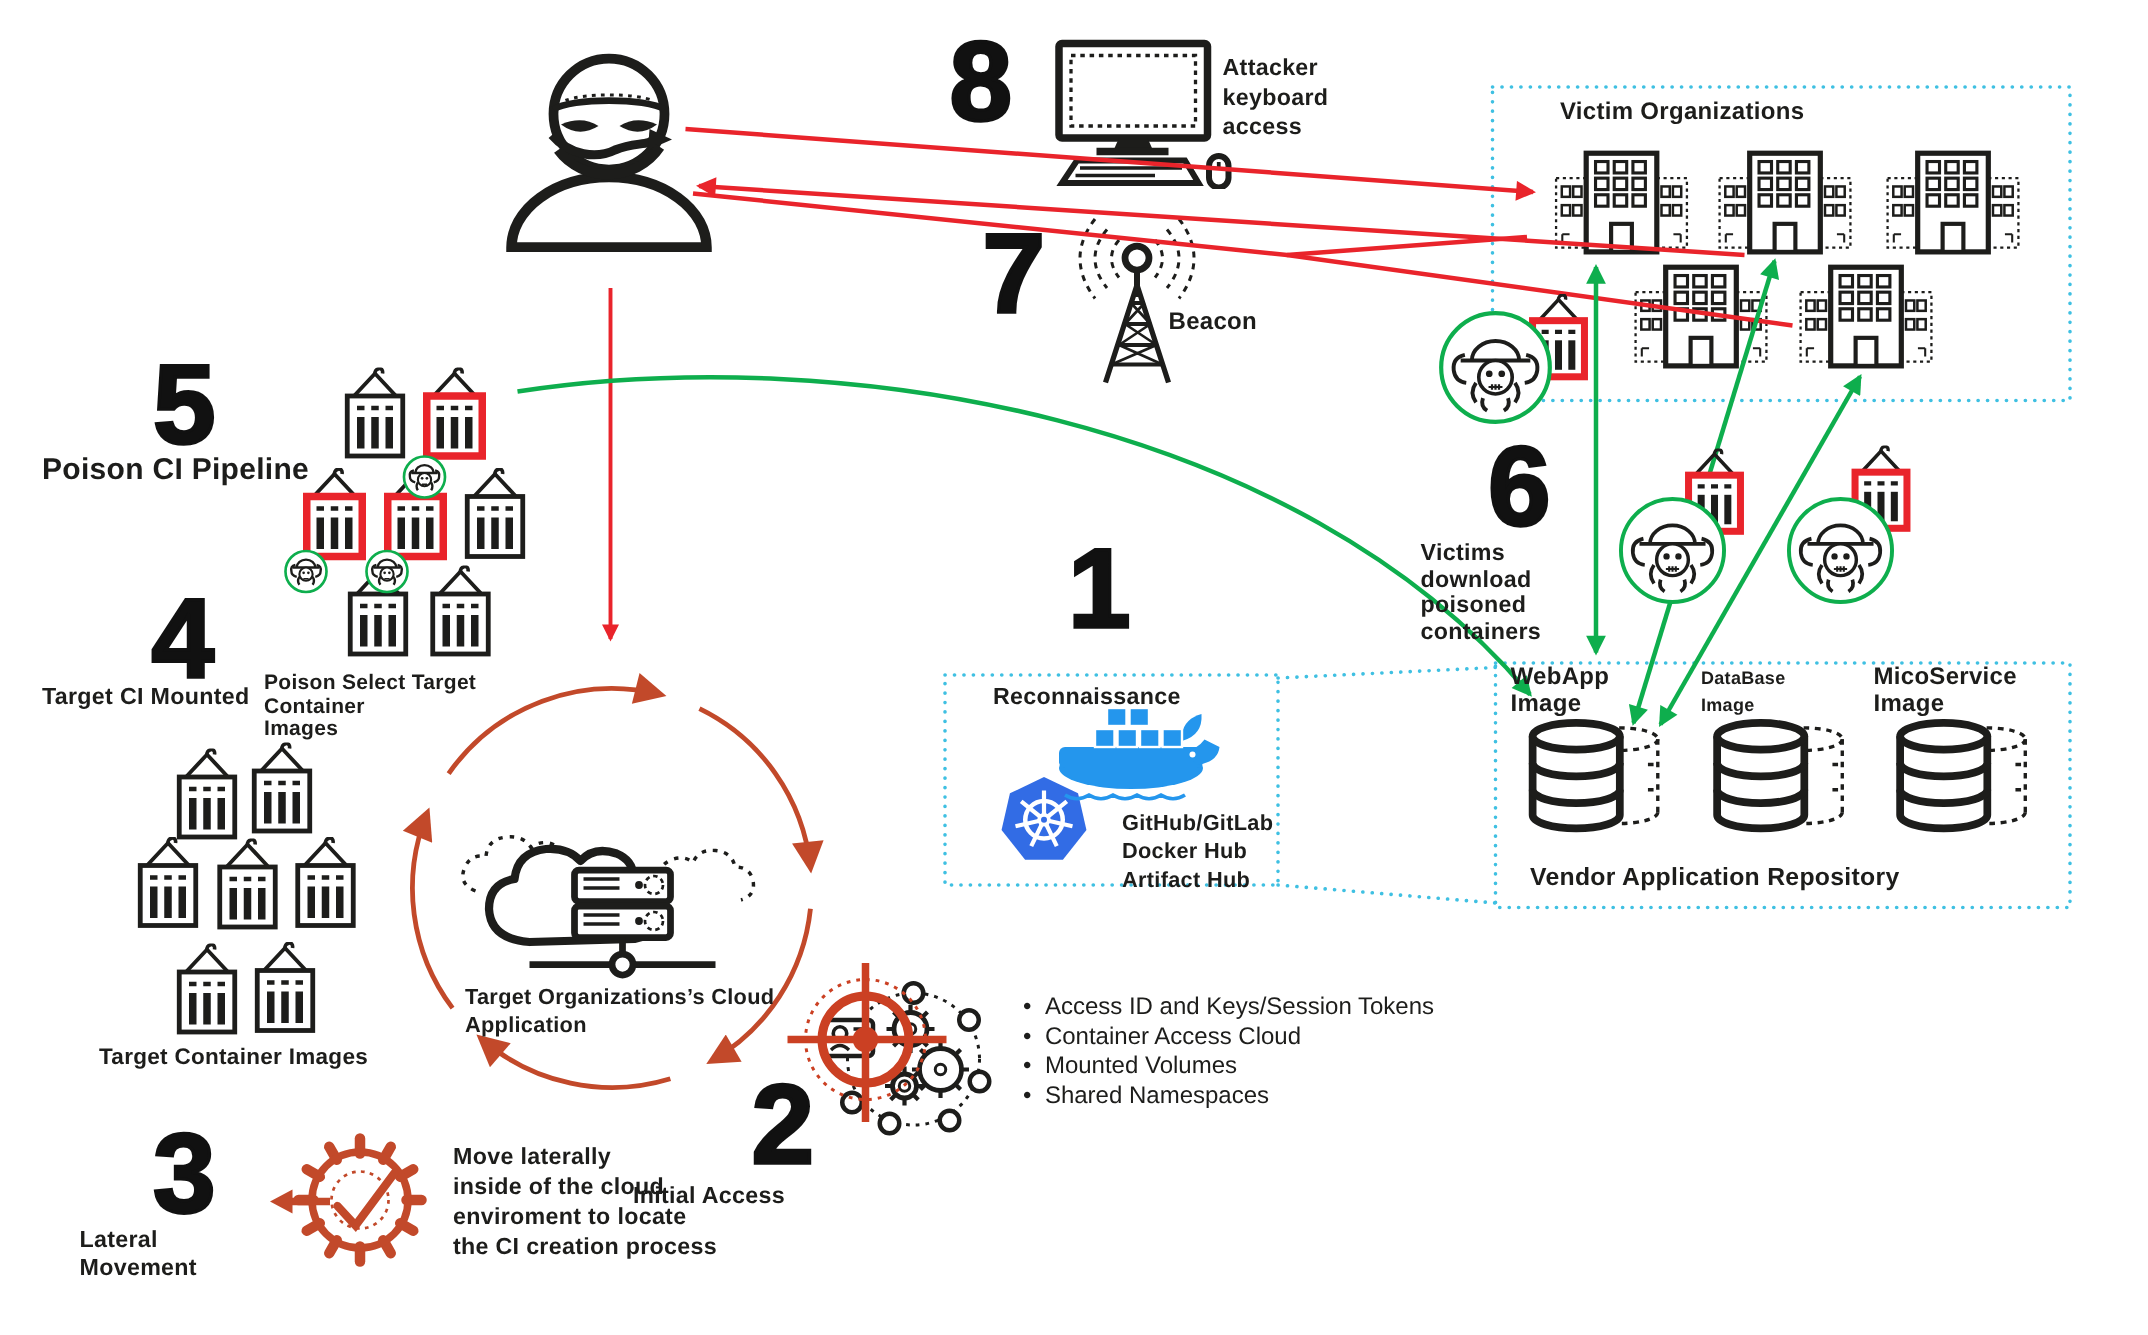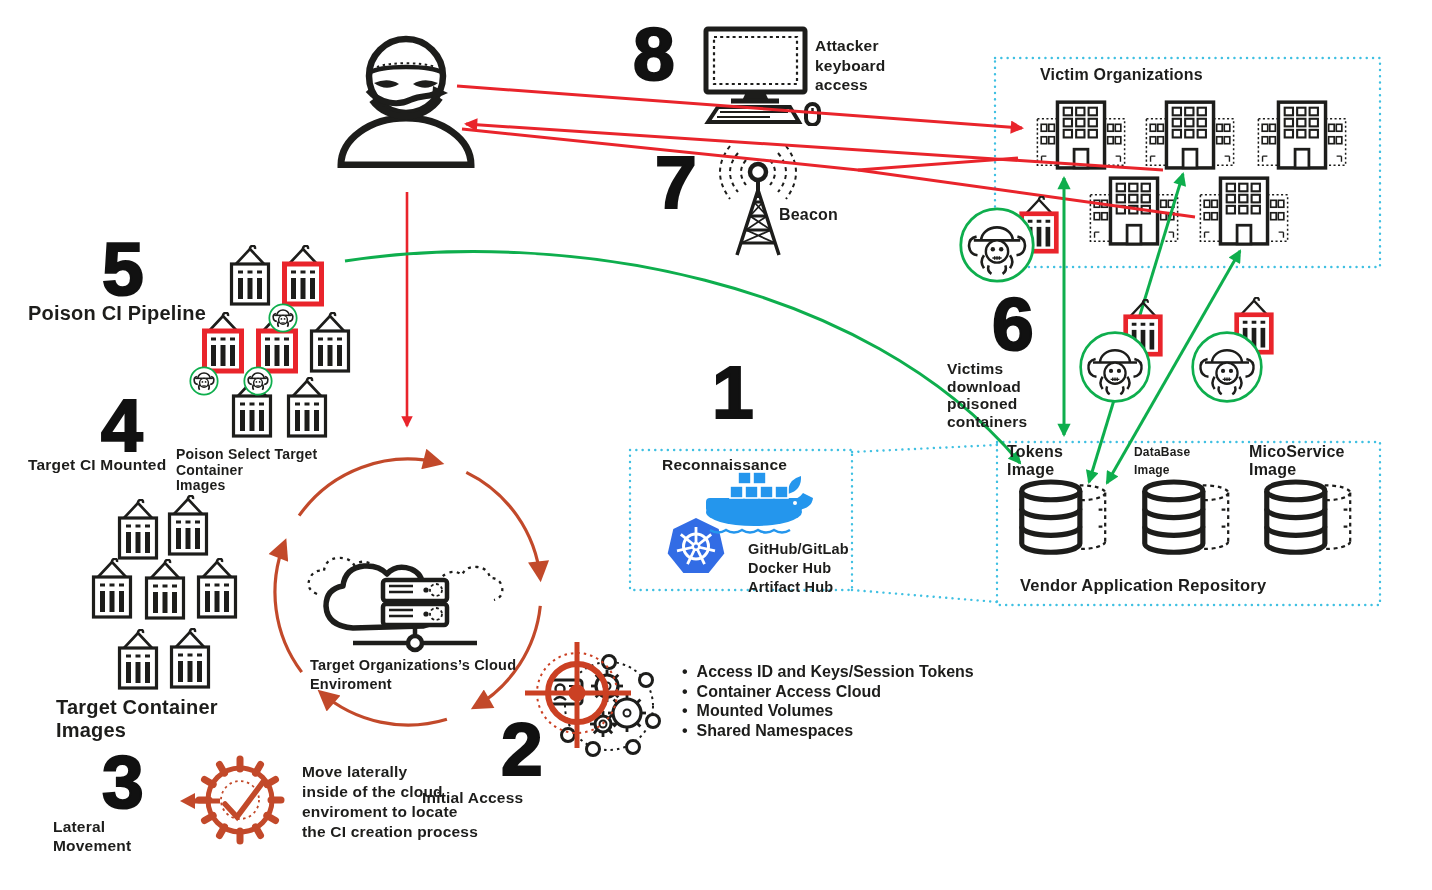--- a/index.html
+++ b/index.html
@@ -5,21 +5,21 @@
   html,body{margin:0;padding:0;background:#fff;}
   .canvas{position:relative;width:1432px;height:890px;background:#fff;overflow:hidden;
           font-family:"Liberation Sans",sans-serif;color:#1d1d1b;}
   .layer{position:absolute;left:0;top:0;pointer-events:none;}
   .icon{position:absolute;}
   .icon svg{width:100%;height:100%;display:block;}
   .t{position:absolute;font-weight:700;white-space:pre-line;color:#1d1d1b;letter-spacing:.2px;}
   .ctr{text-align:left;}
   .num{position:absolute;font-weight:700;font-size:75px;line-height:1;color:#111;
        -webkit-text-stroke:2.2px #111;letter-spacing:-2px;}
-  .bullets{position:absolute;left:682px;top:662px;font-size:16px;line-height:19.5px;font-weight:700;}
+  .bullets{position:absolute;left:682px;top:662px;font-size:16px;line-height:19.5px;font-weight:400;}
   .bullet-row{display:flex;}
   .bullet-row::before{content:"\2022";margin-right:9px;}
 </style>
 </head>
 <body>
 
 <div class="canvas">
 
   <svg class="layer" width="1432" height="890">
     <g fill="none" stroke="#3fc0e2" stroke-width="2.4" stroke-linecap="round" stroke-dasharray="0.1 6.2">
@@ -771,21 +771,21 @@
   <div class="t ctr" style="left:1040px;top:66px;width:300px;font-size:16px">Victim Organizations</div>
 
   <div class="num" style="left:102px;top:232px">5</div>
   <div class="t ctr" style="left:28px;top:302px;width:200px;font-size:20px">Poison CI Pipeline</div>
 
   <div class="num" style="left:101px;top:388px">4</div>
   <div class="t ctr" style="left:28px;top:456px;width:200px;font-size:15.5px">Target CI Mounted</div>
   <div class="t ctr" style="left:176px;top:447px;width:200px;font-size:14px;line-height:15.5px">Poison Select Target
 Container
 Images</div>
-  <div class="t ctr" style="left:56px;top:696px;width:200px;font-size:20px">Target Container Images</div>
+  <div class="t ctr" style="left:66px;top:696px;width:200px;font-size:15px">Target Container Images</div>
 
   <div class="num" style="left:102px;top:745px">3</div>
   <div class="t ctr" style="left:53px;top:817px;width:150px;font-size:15.5px;line-height:19px">Lateral
 Movement</div>
   <div class="t" style="left:302px;top:762px;font-size:15.5px;line-height:20px">Move laterally
 inside of the cloud
 enviroment to locate
 the CI creation process</div>
 
   <div class="num" style="left:501px;top:712px">2</div>
@@ -802,23 +802,23 @@
   <div class="t" style="left:748px;top:540px;font-size:14.5px;line-height:19px">GitHub/GitLab
 Docker Hub
 Artifact Hub</div>
 
   <div class="num" style="left:992px;top:287px">6</div>
   <div class="t ctr" style="left:947px;top:360px;width:140px;font-size:15.5px;line-height:17.5px">Victims
 download
 poisoned
 containers</div>
 
-  <div class="t ctr" style="left:1007px;top:443px;width:120px;font-size:16px;line-height:18px">Tokens
+  <div class="t ctr" style="left:1007px;top:443px;width:120px;font-size:16px;line-height:18px">WebApp
 Image</div>
   <div class="t ctr" style="left:1134px;top:443px;width:120px;font-size:12px;line-height:18px">DataBase
 Image</div>
   <div class="t ctr" style="left:1249px;top:443px;width:120px;font-size:16px;line-height:18px">MicoService
 Image</div>
   <div class="t ctr" style="left:1020px;top:576px;width:340px;font-size:16.5px">Vendor Application Repository</div>
 
   <div class="t ctr" style="left:310px;top:656px;width:220px;font-size:14.5px;line-height:19px">Target Organizations’s Cloud
-Enviroment</div>
+Application</div>
 </div>
 
 </body></html>

